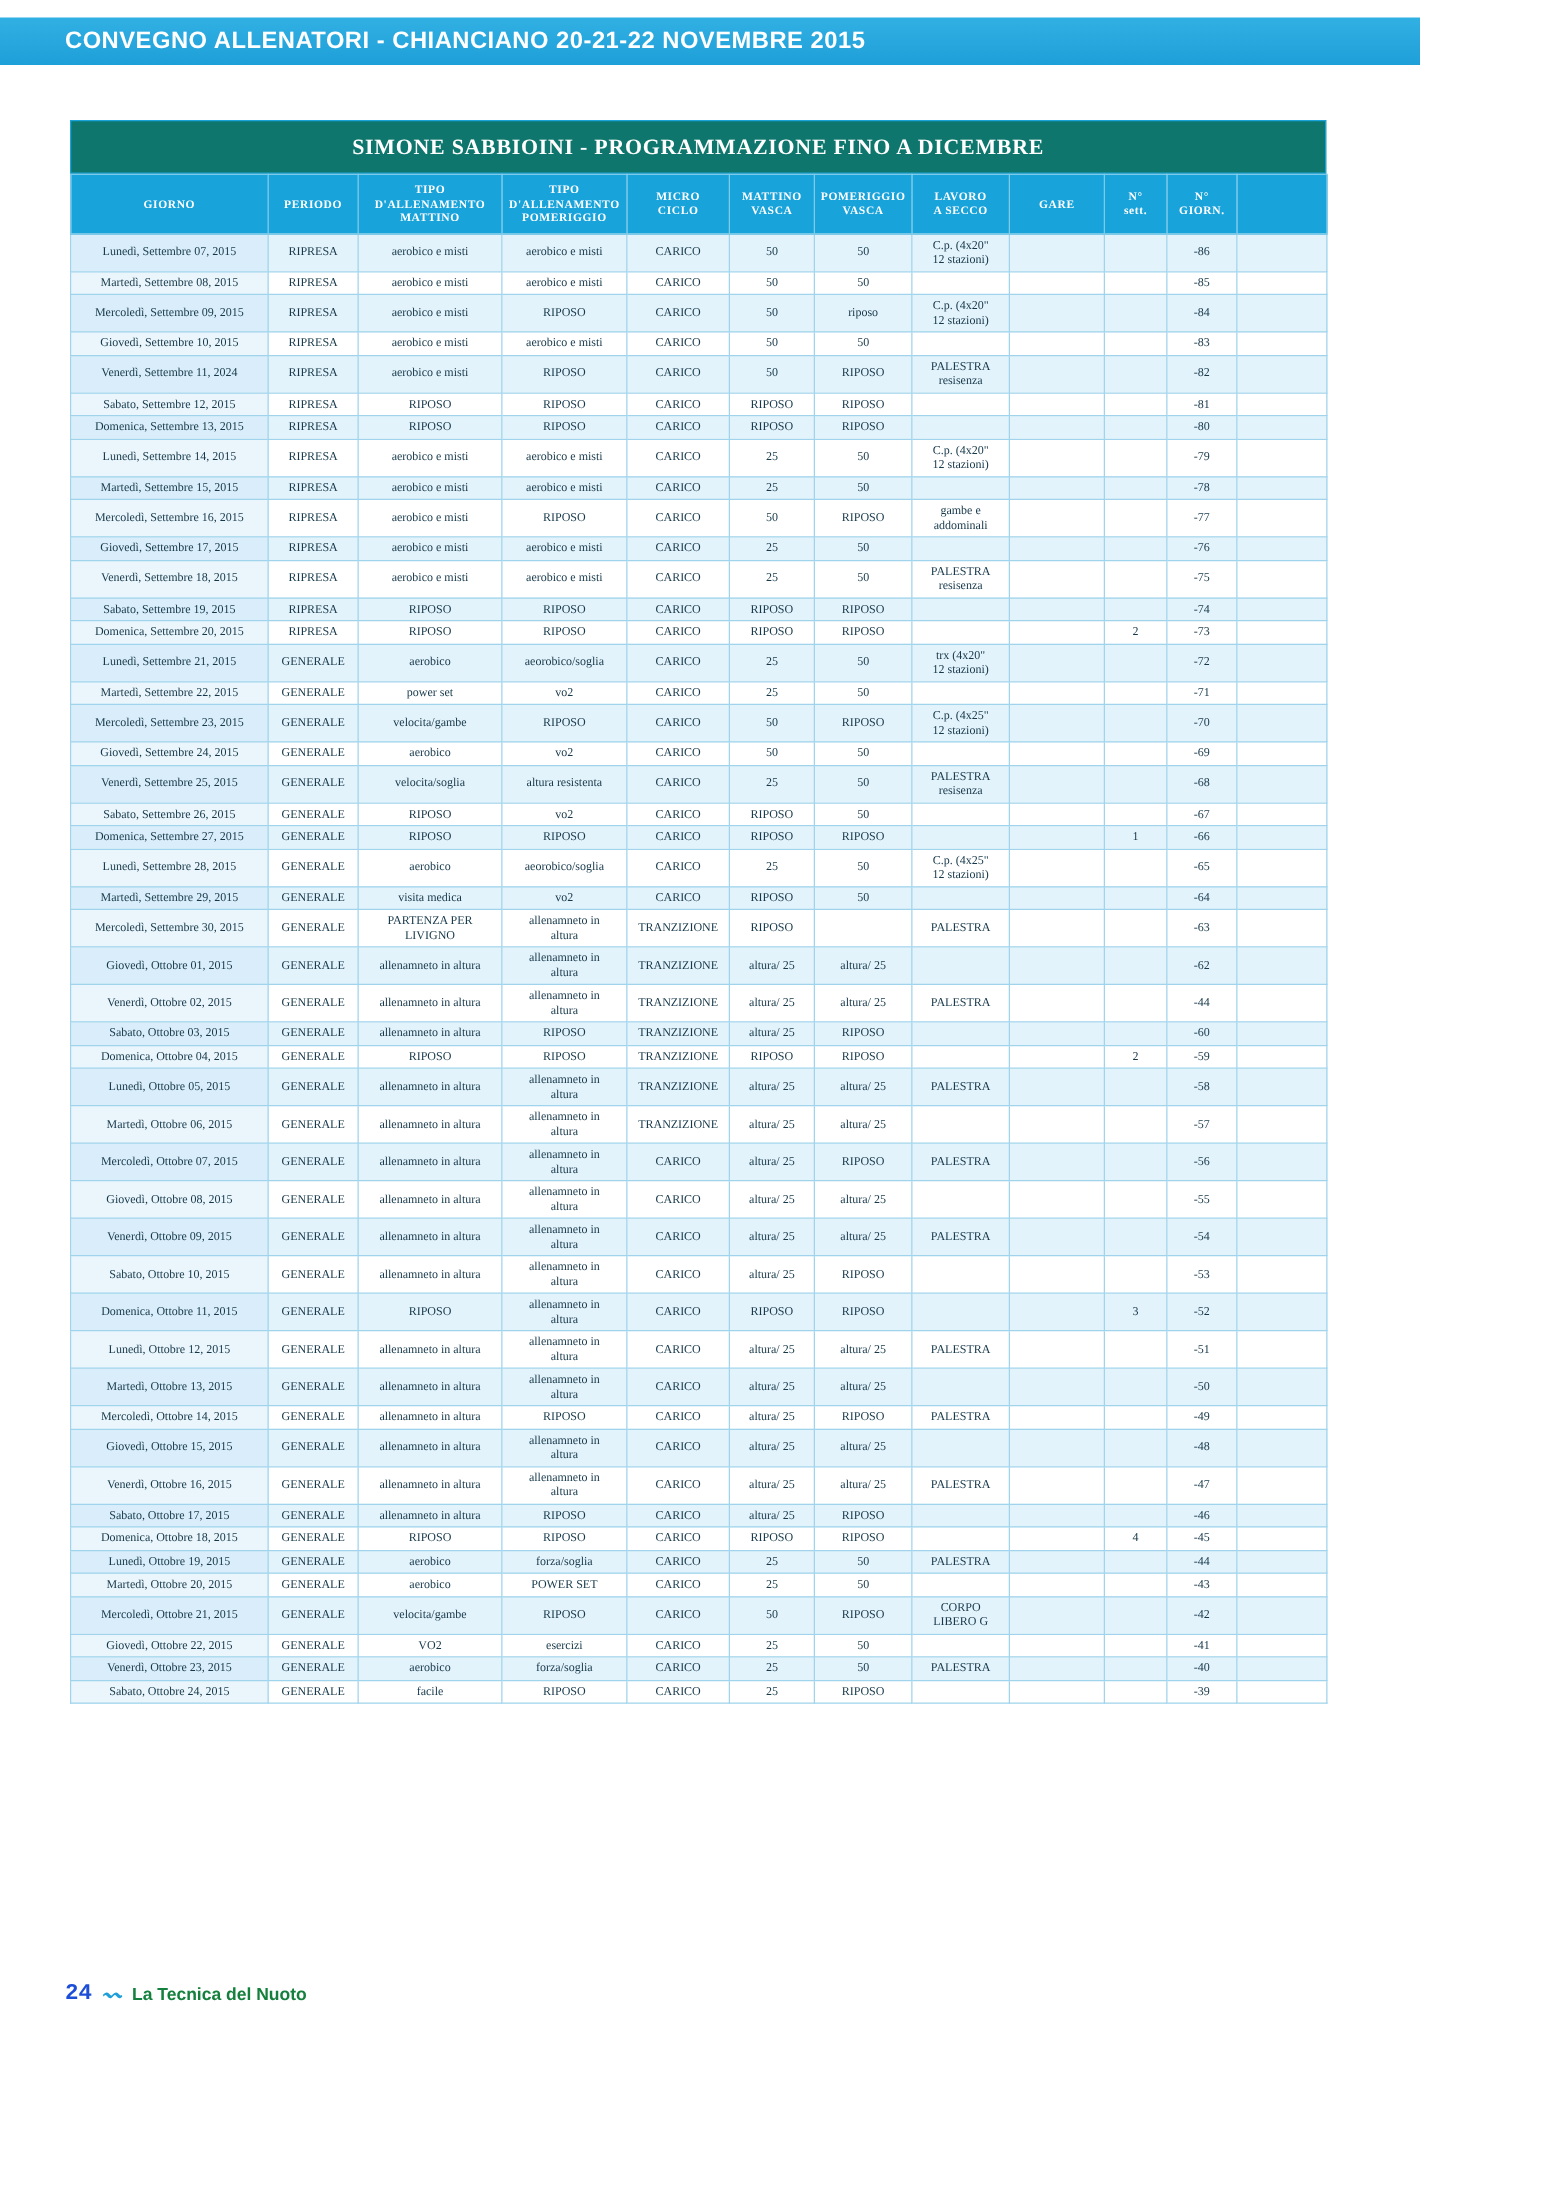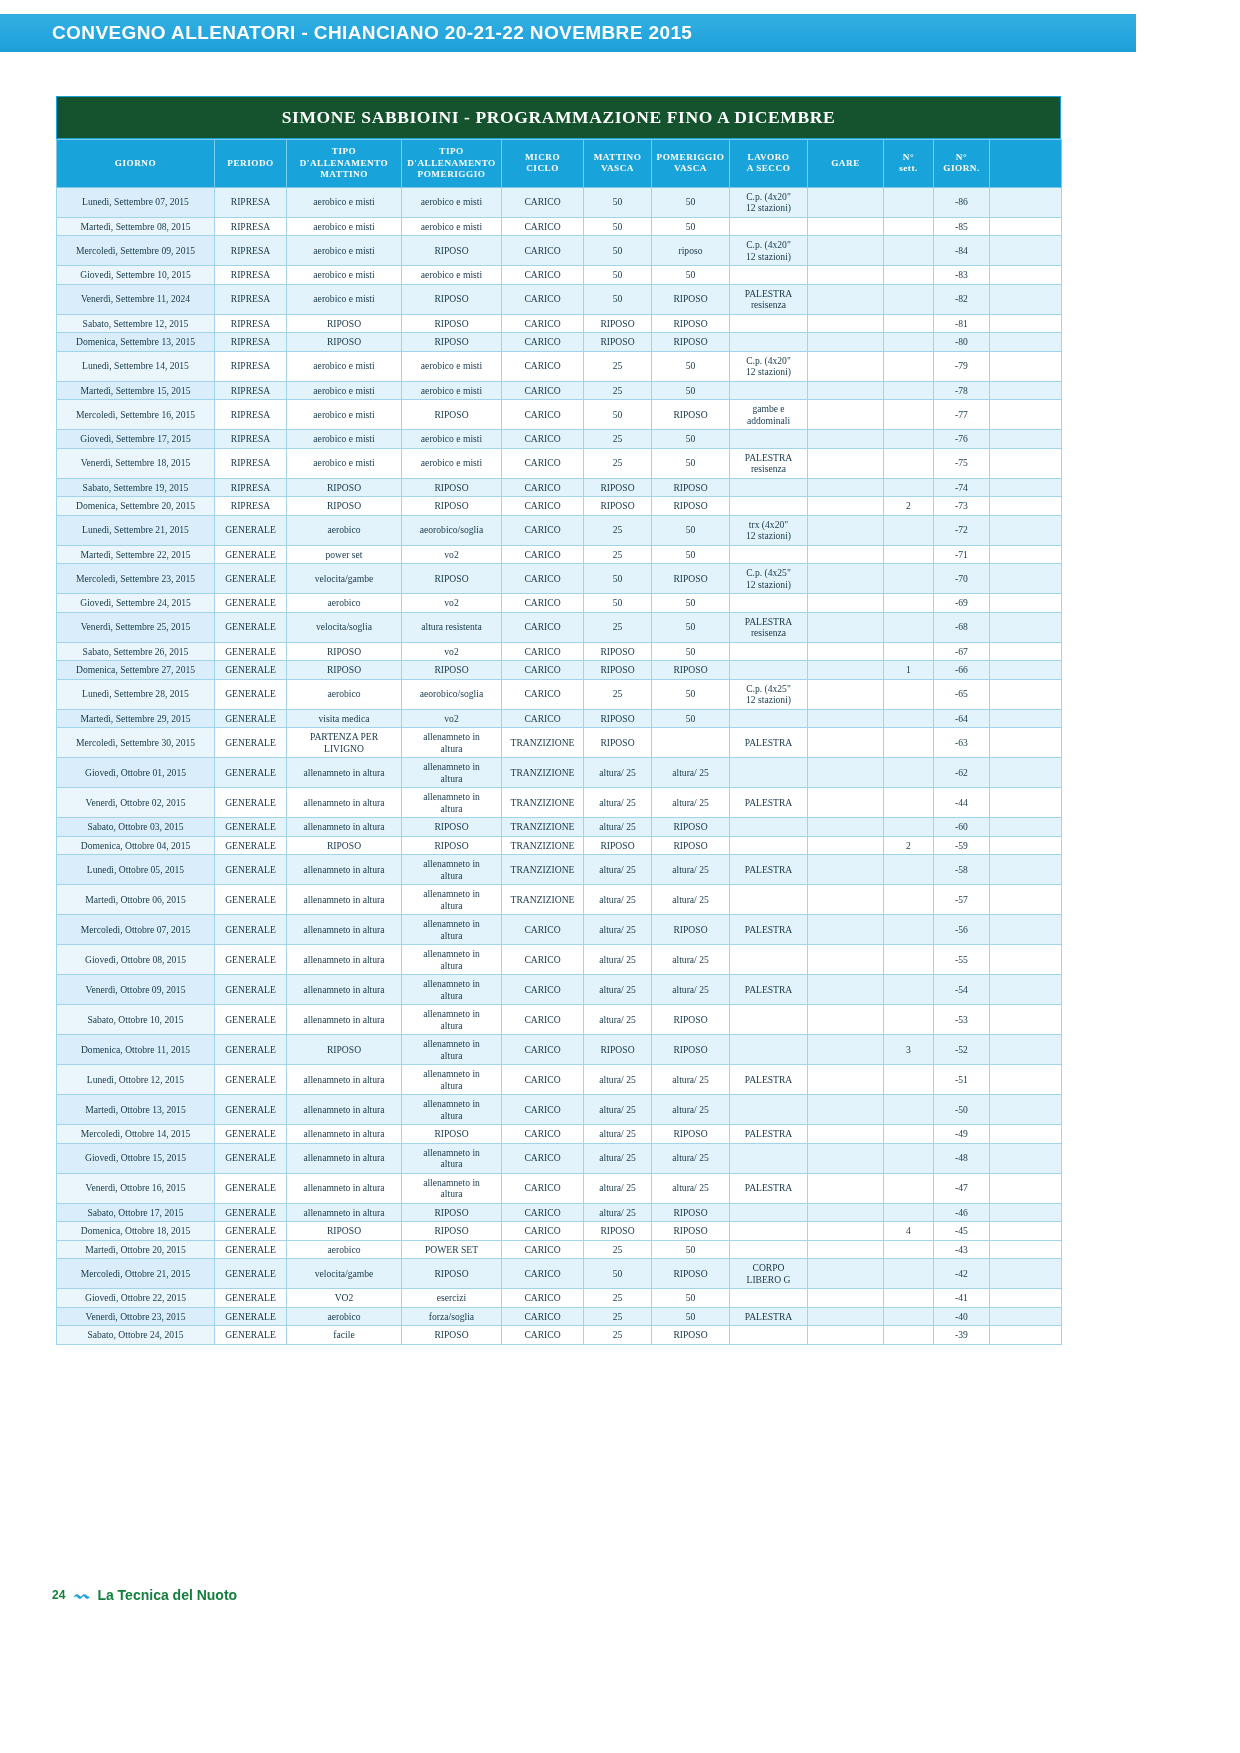--- a/index.html
+++ b/index.html
@@ -38,21 +38,21 @@
 
   
   .sheet {
     position: absolute;
     top: 96px;
     left: 56px;
     width: 1005px;
   }
 
   .bluehead {
-    background: #14532d;
+    background: #0f766e;
     color: #ffffff;
     text-align: center;
     font-family: "Liberation Serif", serif;
     font-weight: bold;
     font-size: 17.5px;
     letter-spacing: 0.6px;
     padding: 10px 0 10px 0;
     border: 1px solid #19a3db;
   }
 
@@ -115,23 +115,24 @@
   .footer {
     position: absolute;
     left: 52px;
     top: 1584px;
     font-family: "Liberation Sans", sans-serif;
     display: flex;
     align-items: center;
     gap: 9px;
   }
   .footer .pageno {
-    color: #15803d;
+    color: #1d4ed8;
     font-weight: bold;
-    font-size: 12px;
+    font-size: 18px;
+    font-family: Liberation Mono, monospace;
   }
   .footer .wave {
     color: #1e9fd8;
     font-size: 15px;
     letter-spacing: -1px;
   }
   .footer .mag {
     color: #15803d;
     font-weight: bold;
     font-size: 14px;
@@ -760,20 +761,34 @@
           <td>RIPOSO</td>
           <td>CARICO</td>
           <td>RIPOSO</td>
           <td>RIPOSO</td>
           <td>&nbsp;</td>
           <td>&nbsp;</td>
           <td>4</td>
           <td>-45</td>
           <td>&nbsp;</td>
         </tr>
+        <tr class="alt">
+          <td class="daycell">Lunedì, Ottobre 19, 2015</td>
+          <td>GENERALE</td>
+          <td>aerobico</td>
+          <td>forza/soglia</td>
+          <td>CARICO</td>
+          <td>25</td>
+          <td>50</td>
+          <td>PALESTRA</td>
+          <td>&nbsp;</td>
+          <td>&nbsp;</td>
+          <td>-44</td>
+          <td>&nbsp;</td>
+        </tr>
         <tr class="plain">
           <td class="daycell">Martedì, Ottobre 20, 2015</td>
           <td>GENERALE</td>
           <td>aerobico</td>
           <td>POWER SET</td>
           <td>CARICO</td>
           <td>25</td>
           <td>50</td>
           <td>&nbsp;</td>
           <td>&nbsp;</td>

